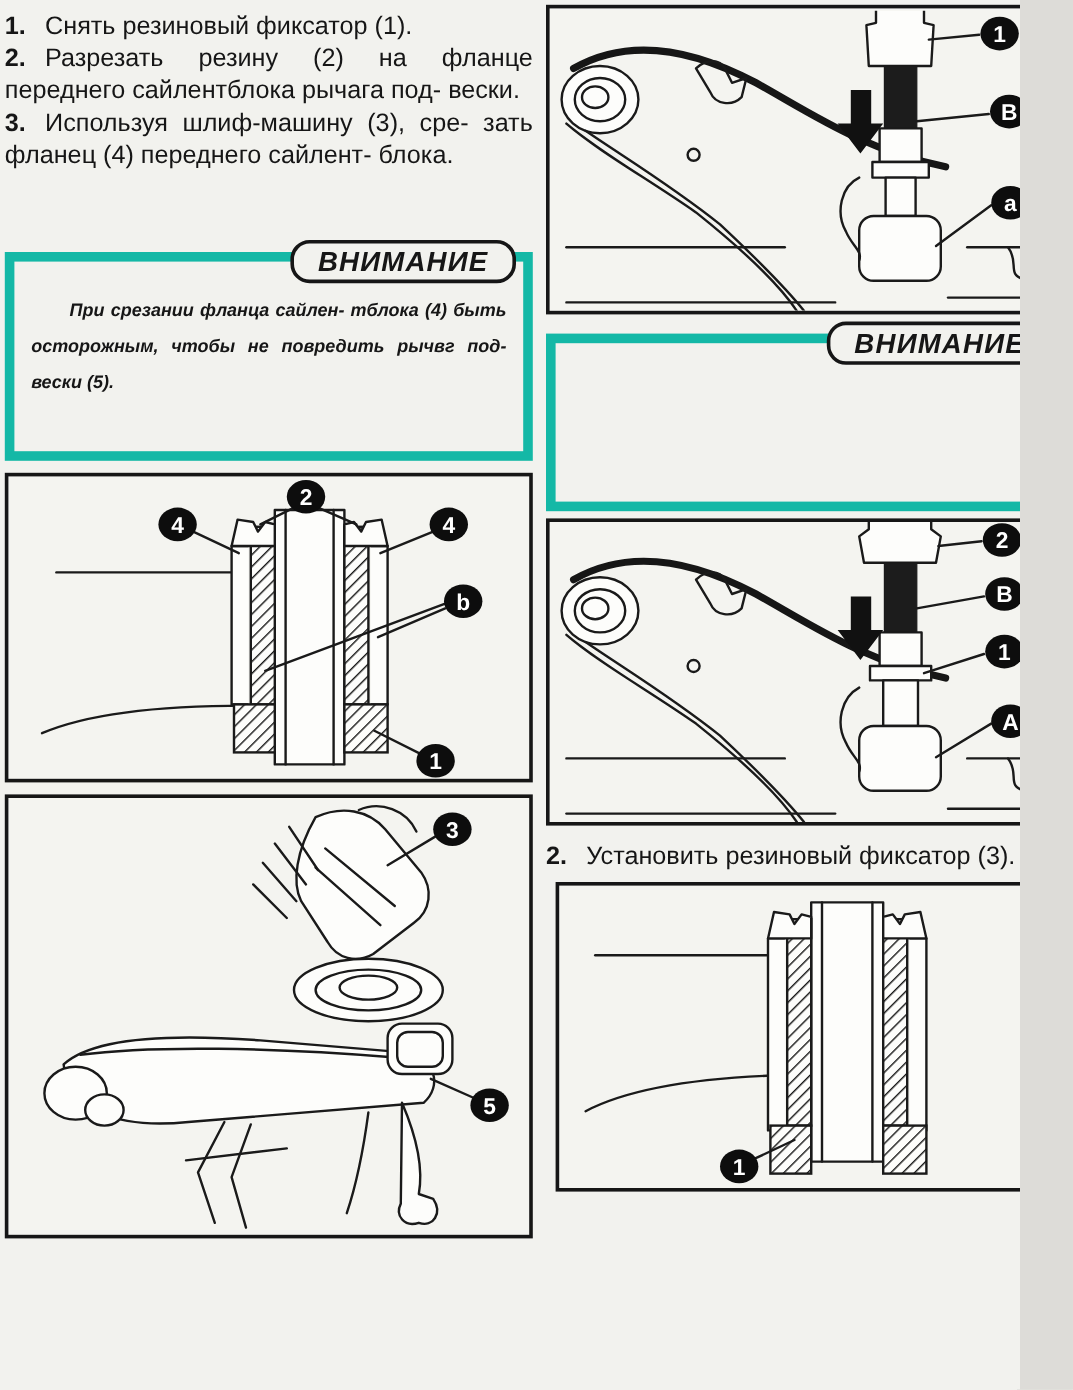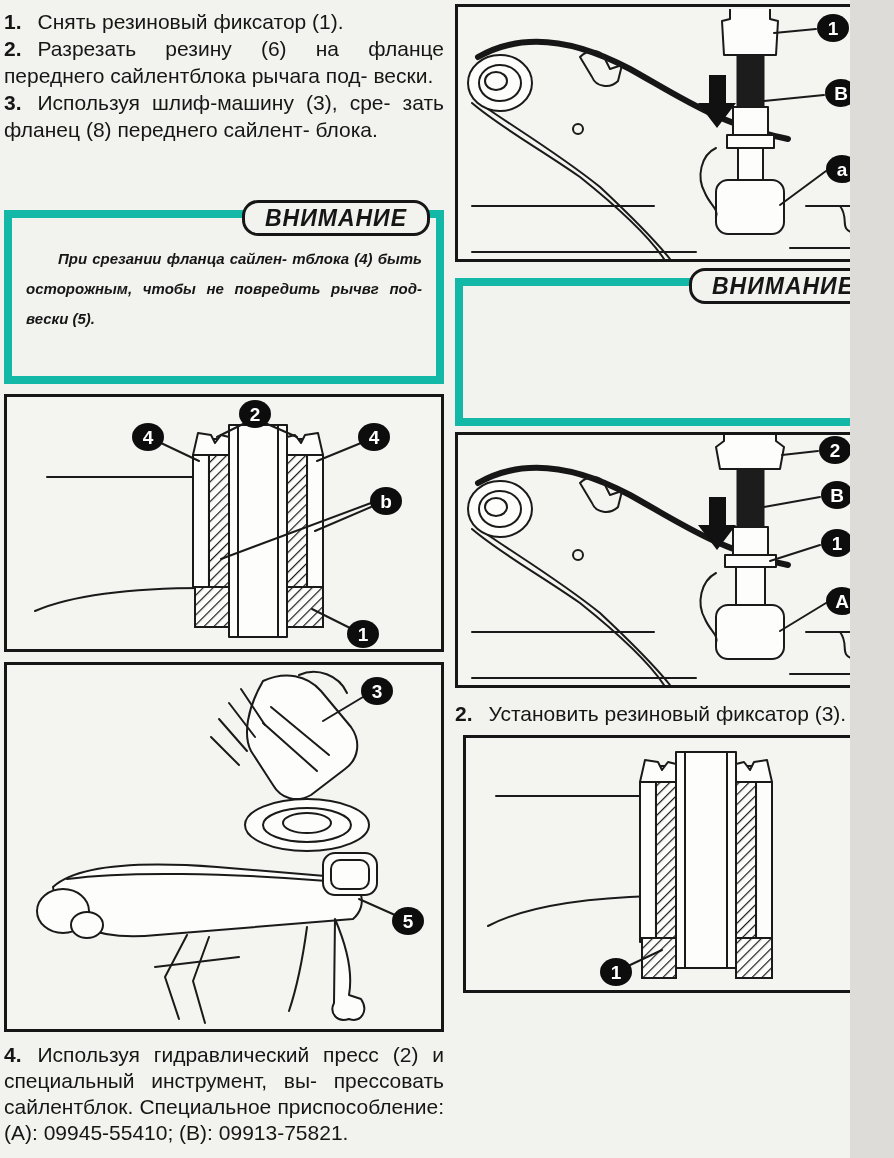--- a/index.html
+++ b/index.html
@@ -54,22 +54,22 @@
 </style>
 </head>
 <body>
 
 <div class="page">
 
   <div class="col col-left">
 
     <div class="steps-top">
       <p class="p"><span class="num">1.</span><span>Снять резиновый фиксатор (1).</span></p>
-      <p class="p"><span class="num">2.</span><span>Разрезать резину (6) на фланце переднего сайлентблока рычага под- вески.</span></p>
-      <p class="p"><span class="num">3.</span><span>Используя шлиф-машину (3), сре- зать фланец (8) переднего сайлент- блока.</span></p>
+      <p class="p"><span class="num">2.</span><span>Разрезать резину (2) на фланце переднего сайлентблока рычага под- вески.</span></p>
+      <p class="p"><span class="num">3.</span><span>Используя шлиф-машину (3), сре- зать фланец (4) переднего сайлент- блока.</span></p>
     </div>
 
     <div class="warnbox" style="min-height:120px;">
       <span class="pill">ВНИМАНИЕ</span>
       <p class="warntext">При срезании фланца сайлен- тблока (4) быть осторожным, чтобы не повредить рычвг под- вески (5).</p>
     </div>
 
     <div class="figbox">
       <svg width="434" height="252" viewBox="0 0 434 252">
         <defs>
@@ -168,21 +168,20 @@
           <ellipse class="callout-el" cx="370" cy="26" rx="16" ry="14"></ellipse>
           <text class="callout-tx" x="370" y="33">3</text>
         </g>
         <g>
           <ellipse class="callout-el" cx="401" cy="256" rx="16" ry="14"></ellipse>
           <text class="callout-tx" x="401" y="263">5</text>
         </g>
       </svg>
     </div>
 
-    <p class="p step4"><span class="num">4.</span><span>Используя гидравлический пресс (2) и специальный инструмент, вы- прессовать сайлентблок. Специальное приспособление: (А): 09945-55410; (В): 09913-75821.</span></p>
 
   </div>
 
   <div class="col col-right">
 
     <div class="figbox" style="margin-top:0;">
       <svg width="430" height="252" viewBox="0 0 430 252">
 
         <line class="ln" x1="14" y1="199" x2="196" y2="199"></line>
         <line class="ln" x1="14" y1="245" x2="238" y2="245"></line>

